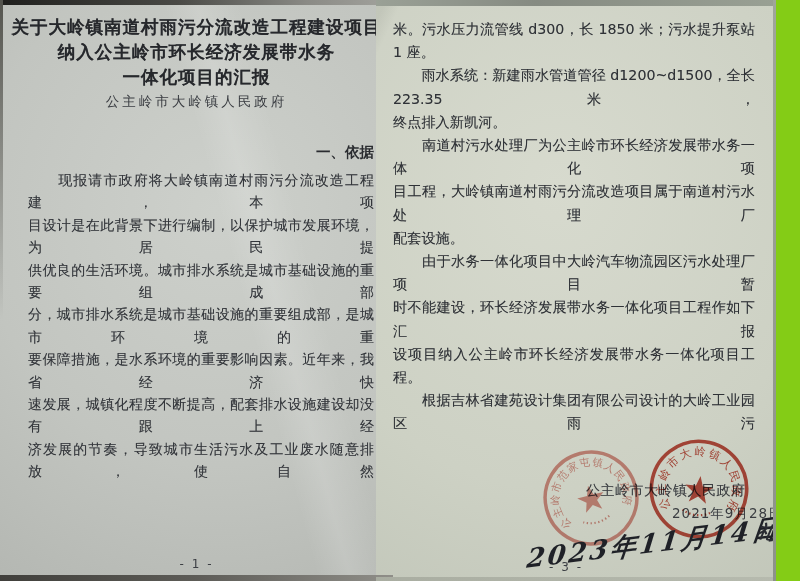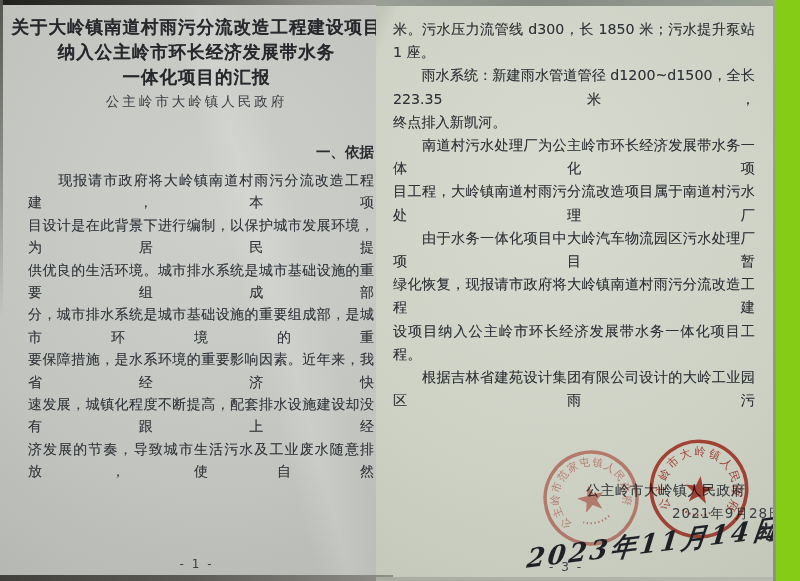--- a/index.html
+++ b/index.html
@@ -116,24 +116,25 @@
       <div>
           <div class="bline">米。污水压力流管线 d300，长 1850 米；污水提升泵站 1 座。</div>
         </div>
       <div>
           <div class="bline jl">　　雨水系统：新建雨水管道管径 d1200~d1500，全长 223.35 米，</div>
           <div class="bline">终点排入新凯河。</div>
         </div>
       <div>
           <div class="bline jl">　　南道村污水处理厂为公主岭市环长经济发展带水务一体化项</div>
           <div class="bline jl">目工程，大岭镇南道村雨污分流改造项目属于南道村污水处理厂</div>
+          <div class="bline">配套设施。</div>
         </div>
       <div>
           <div class="bline jl">　　由于水务一体化项目中大岭汽车物流园区污水处理厂项目暂</div>
-          <div class="bline jl">绿化恢复，现报请市政府将大岭镇南道村雨污分流改造工程建</div>
+          <div class="bline jl">时不能建设，环长经济发展带水务一体化项目工程作如下汇报</div>
           <div class="bline">设项目纳入公主岭市环长经济发展带水务一体化项目工程。</div>
         </div>
       <div>
           <div class="bline jl">　　根据吉林省建苑设计集团有限公司设计的大岭工业园区雨污</div>
         </div>
 
     </div>
 
     <div class="sig-org">公主岭市大岭镇人民政府</div>
     <div class="sig-date">2021年9月28日</div>

